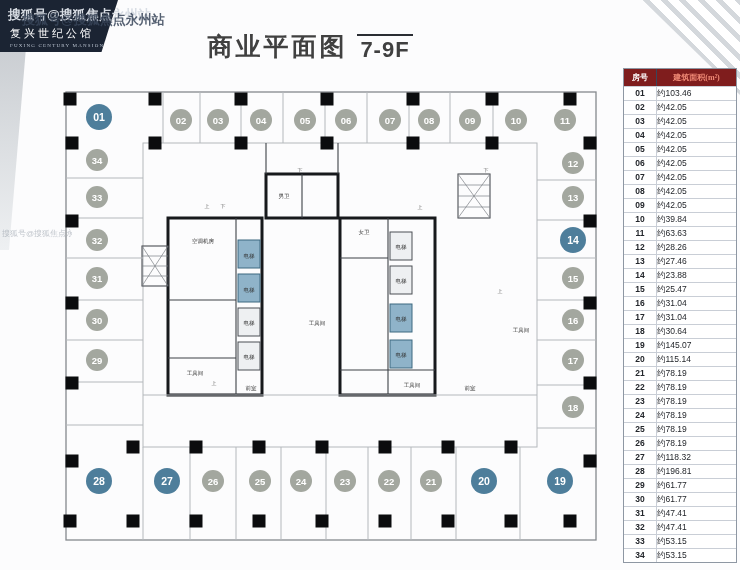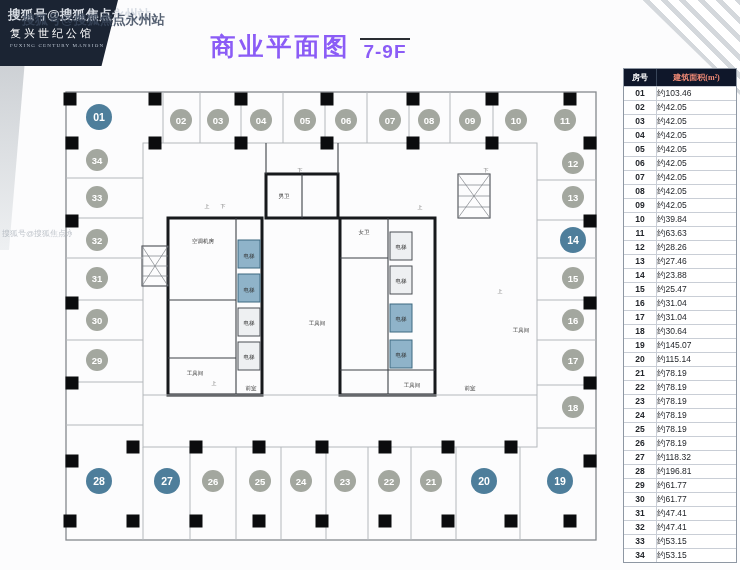--- a/index.html
+++ b/index.html
@@ -5,39 +5,39 @@
   html,body{margin:0;padding:0;background:#e8e8e8;}
   .page{position:relative;width:740px;height:570px;background:#fcfcfd;overflow:hidden;
         font-family:"Liberation Sans",sans-serif;}
   .stripes{position:absolute;top:0;right:0;width:150px;height:95px;
         background:repeating-linear-gradient(45deg,#d4d8dc 0 5px,#ffffff 5px 13px);
         clip-path:polygon(35% 0,100% 0,100% 100%);}
   .left-shade{position:absolute;top:0;left:0;width:30px;height:250px;
         background:linear-gradient(180deg,#c2c6cb,#eef0f2);
         clip-path:polygon(0 0,100% 0,30% 100%,0 100%);}
   .plan{position:absolute;left:0;top:0;width:740px;height:570px;}
-  .logo{position:absolute;top:0;left:0;width:118px;height:66px;background:#1b2433;
+  .logo{position:absolute;top:0;left:0;width:118px;height:52px;background:#1b2433;
         clip-path:polygon(0 0,100% 0,86% 100%,0 100%);color:#fff;
         padding:26px 0 0 10px;box-sizing:border-box;}
   .logo-cn{font-size:11px;letter-spacing:3px;}
   .logo-en{font-size:5px;letter-spacing:1.2px;color:#b9c2cf;
         font-family:"Liberation Serif",serif;margin-top:2px;}
   .wm{position:absolute;font-weight:bold;white-space:nowrap;}
   .wm1{top:6px;left:8px;font-size:13px;color:#d8dde4;}
   .wm2{top:11px;left:22px;font-size:13px;color:#39465a;opacity:.85;}
   .wm-side{position:absolute;top:228px;left:2px;font-size:8px;color:#9aa2ac;opacity:.6;
         width:70px;white-space:nowrap;overflow:hidden;}
   .title{position:absolute;top:30px;left:0;width:620px;display:flex;justify-content:center;
-        align-items:flex-end;gap:10px;color:#8b5cf6;}
+        align-items:flex-end;gap:10px;color:#404040;}
   .t-main{font-size:25px;font-weight:bold;letter-spacing:3px;}
-  .t-floors{font-size:19px;font-weight:bold;border-top:2px solid #2a2d33;
+  .t-floors{font-size:22px;font-weight:bold;border-top:2px solid #2a2d33;
         padding:1px 3px 0;letter-spacing:1px;}
   .area-table{position:absolute;top:68px;right:3px;width:112px;background:#fff;
         border:1px solid #8e97a3;font-size:8.5px;color:#23262b;}
-  .thead{display:flex;height:17px;line-height:17px;background:#0f172a;color:#fff;
+  .thead{display:flex;height:17px;line-height:17px;background:#7f1d1d;color:#fff;
         font-weight:bold;font-size:8px;}
   .thead .c1{width:33px;text-align:center;border-right:1px solid #39465a;box-sizing:border-box;}
   .thead .c2{flex:1;text-align:center;color:#f08a76;font-family:Liberation Serif, serif;}
   .trow{display:flex;height:14px;line-height:13px;border-top:1px solid #c9ced6;box-sizing:border-box;}
   .trow .c1{width:33px;text-align:center;border-right:1px solid #c9ced6;font-weight:bold;box-sizing:border-box;}
   .trow .c2{flex:1;text-align:left;}
   
   .outer{fill:none;stroke:#85898e;stroke-width:1.3;}
   .inner{fill:none;stroke:#b4b8bc;stroke-width:1;}
   .part{stroke:#b4b8bc;stroke-width:1;}

